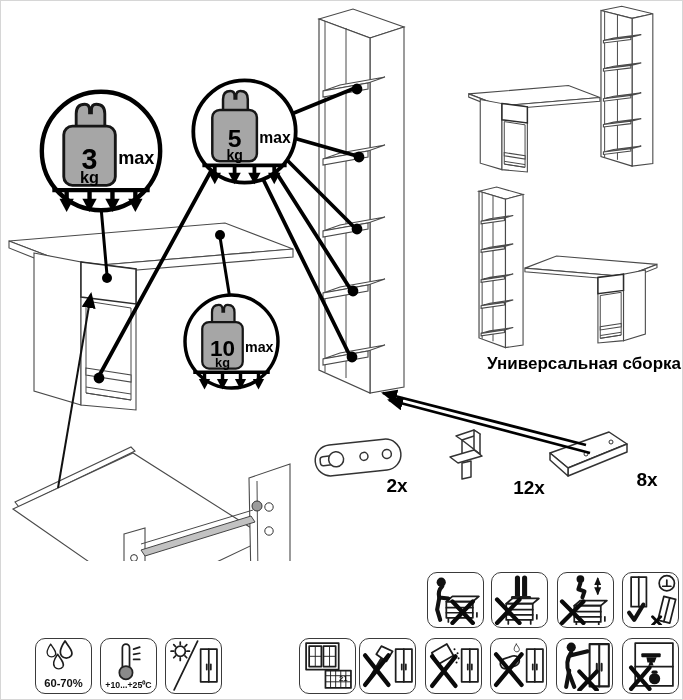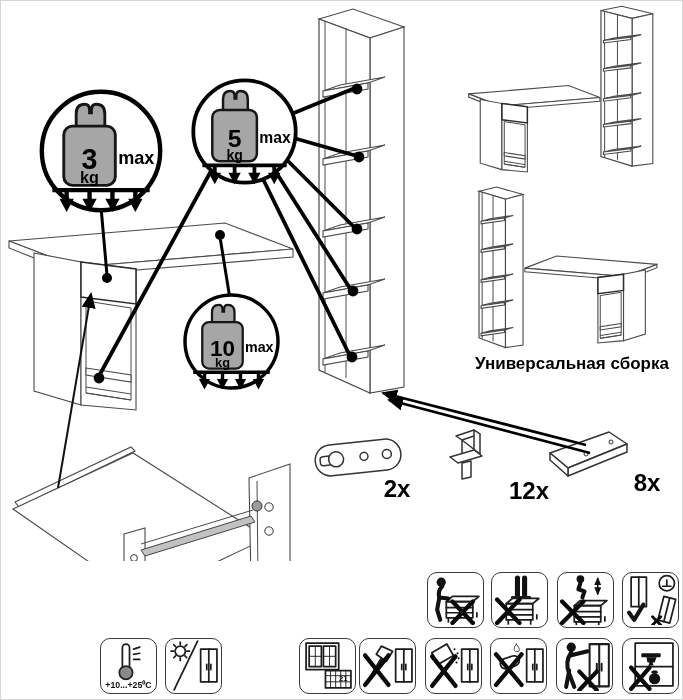--- a/index.html
+++ b/index.html
@@ -21,22 +21,22 @@
   .clA{stroke:#000;stroke-width:2.8;fill:none;}
   .clP{stroke:#111;stroke-width:2;fill:none;}
   .dot{fill:#000;}
   
   .bc{fill:#fff;stroke:#000;stroke-width:4.6;}
   .kw{fill:#a6a6a6;stroke:#161616;stroke-width:3;}
   .bl{stroke:#000;stroke-width:4.6;}
   .bt{font-family:"Liberation Sans",sans-serif;font-weight:bold;fill:#000;}
   .bv{font-size:30px;}.bu{font-size:17px;}.bm{font-size:19px;}
   
-  .qty{font-weight:bold;font-size:24px;color:#000;text-align:center;}
-  .note{font-weight:bold;font-size:17px;color:#000;text-align:left;white-space:nowrap;}
+  .qty{font-weight:bold;font-size:19px;color:#000;text-align:center;}
+  .note{font-weight:bold;font-size:17px;color:#000;text-align:right;white-space:nowrap;}
   
   .ibox{position:absolute;width:57px;height:56px;border:1.7px solid #3a3a3a;border-radius:10px;
         background:#fff;box-sizing:border-box;}
   .ibox svg{position:absolute;left:1px;top:1px;}
   .s{fill:none;stroke:#1d1d1d;stroke-width:1.7;stroke-linecap:round;stroke-linejoin:round;}
   .sw{fill:#fff;stroke:#1d1d1d;stroke-width:1.7;stroke-linejoin:round;}
   .sg{stroke:#1d1d1d;stroke-width:0.9;}
   .s3{fill:none;stroke:#1d1d1d;stroke-width:2.8;stroke-linecap:round;}
   .s4{fill:none;stroke:#111;stroke-width:4;stroke-linecap:round;stroke-linejoin:round;}
   .s5{fill:none;stroke:#111;stroke-width:5;stroke-linecap:round;}
@@ -293,20 +293,28 @@
         <path class="s" d="M38 12 h8 M42 12 v-6"></path>
       <g transform="rotate(14 42 35)">
           <rect class="s" x="36" y="23" width="12" height="24"></rect>
           <line class="s" x1="42" y1="23" x2="42" y2="47"></line>
         </g>
       <line class="xx2" x1="28" y1="42" x2="36" y2="50"></line>
         <line class="xx2" x1="36" y1="42" x2="28" y2="50"></line>
     </svg>
   </div>
 
+  <div class="ibox" style="left:34px;top:637px">
+    <svg width="53" height="51" viewBox="0 0 52 50">
+      <use href="#drop" class="s" transform="translate(7,4) scale(0.75)"></use>
+      <use href="#drop" class="s" transform="translate(19,1)"></use>
+      <use href="#drop" class="s" transform="translate(13,14) scale(0.85)"></use>
+      <text class="it" x="26" y="46" text-anchor="middle">60-70%</text>
+    </svg>
+  </div>
   <div class="ibox" style="left:99px;top:637px">
     <svg width="53" height="51" viewBox="0 0 52 50">
       <rect class="s" x="20" y="4" width="7" height="26" rx="3.5"></rect>
       <circle class="fb" cx="23.5" cy="32" r="6.5"></circle>
       <line class="s" x1="31" y1="9" x2="37" y2="7"></line>
         <line class="s" x1="31" y1="14" x2="37" y2="13"></line>
         <line class="s" x1="31" y1="19" x2="37" y2="19"></line>
       <text class="it2" x="26" y="47" text-anchor="middle">+10...+25⁰C</text>
     </svg>
   </div>

